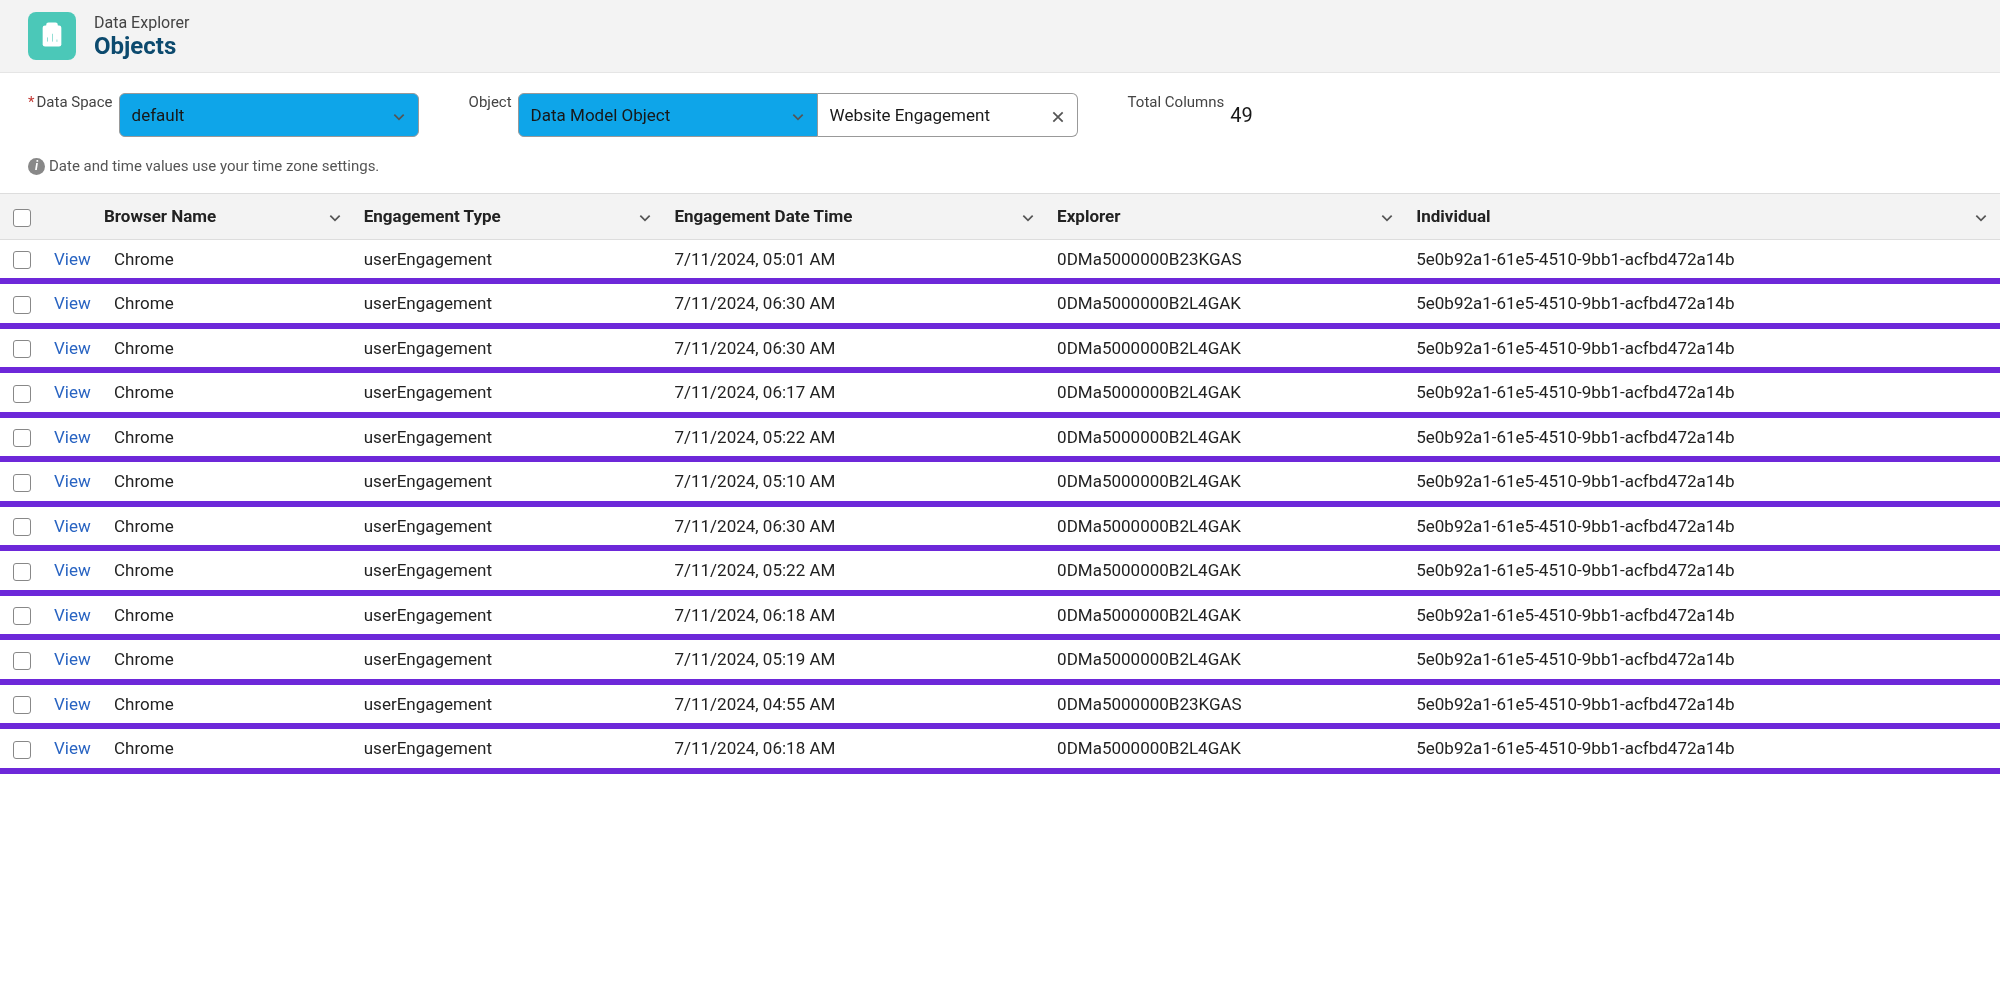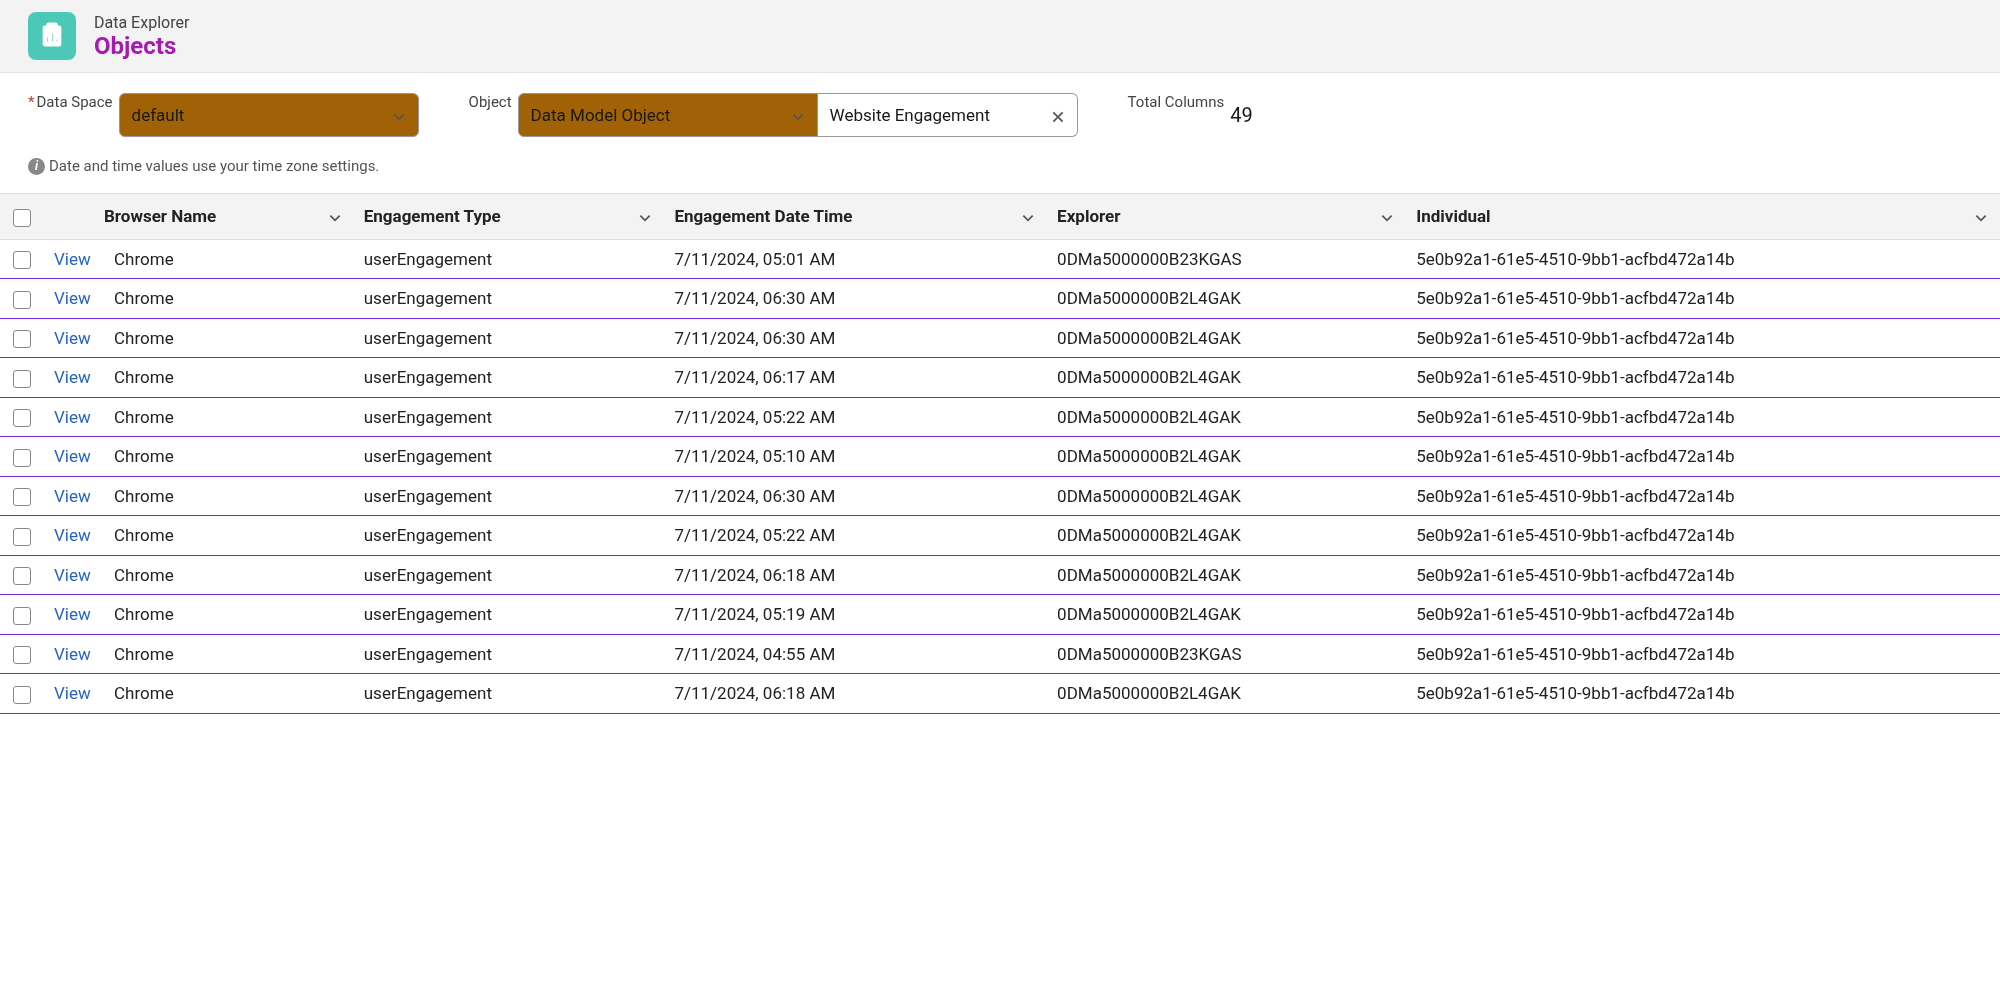--- a/index.html
+++ b/index.html
@@ -27,21 +27,21 @@
     justify-content: center;
   }
   .header-titles { display: flex; flex-direction: column; }
   .header-super {
     font-size: 16px;
     color: #444;
   }
   .header-title {
     font-size: 24px;
     font-weight: 700;
-    color: #a21caf;
+    color: #0c4a6e;
   }
   .controls {
     display: flex;
     gap: 50px;
     padding: 20px 28px 10px 28px;
     align-items: flex-start;
   }
   .control-group { display: flex; flex-direction: row; gap: 6px; }
   .control-label {
     font-size: 15px;
@@ -50,21 +50,21 @@
   .required-star { color: #c23934; margin-right: 2px; }
   .dropdown {
     height: 44px;
     border: 1px solid #999;
     border-radius: 6px;
     padding: 0 12px;
     display: flex;
     align-items: center;
     justify-content: space-between;
     min-width: 300px;
-    background: #a16207;
+    background: #0ea5e9;
     cursor: pointer;
     font-size: 17px;
   }
   .object-row { display: flex; }
   .object-row .dropdown:first-child { border-top-right-radius: 0; border-bottom-right-radius: 0; }
   .selection-pill {
     height: 44px;
     border: 1px solid #999;
     border-left: none;
     border-top-right-radius: 6px;
@@ -117,21 +117,21 @@
   }
   thead th.has-sort {
     padding-right: 30px;
   }
   thead th .col-chevron {
     position: absolute;
     right: 12px;
     top: 50%;
     transform: translateY(-50%);
   }
-  tbody tr { border-bottom: 1px solid #6d28d9; margin-left: 8px; }
+  tbody tr { border-bottom: 6px solid #6d28d9; margin-left: 8px; }
   tbody td {
     padding: 9px 10px;
     font-size: 17px;
     color: #222;
     white-space: nowrap;
   }
   .chk-cell { width: 44px; text-align: center; }
   .chk {
     width: 18px; height: 18px; border: 1.5px solid #888; border-radius: 3px; display: inline-block;
     background: #fff; cursor: pointer; vertical-align: middle;

